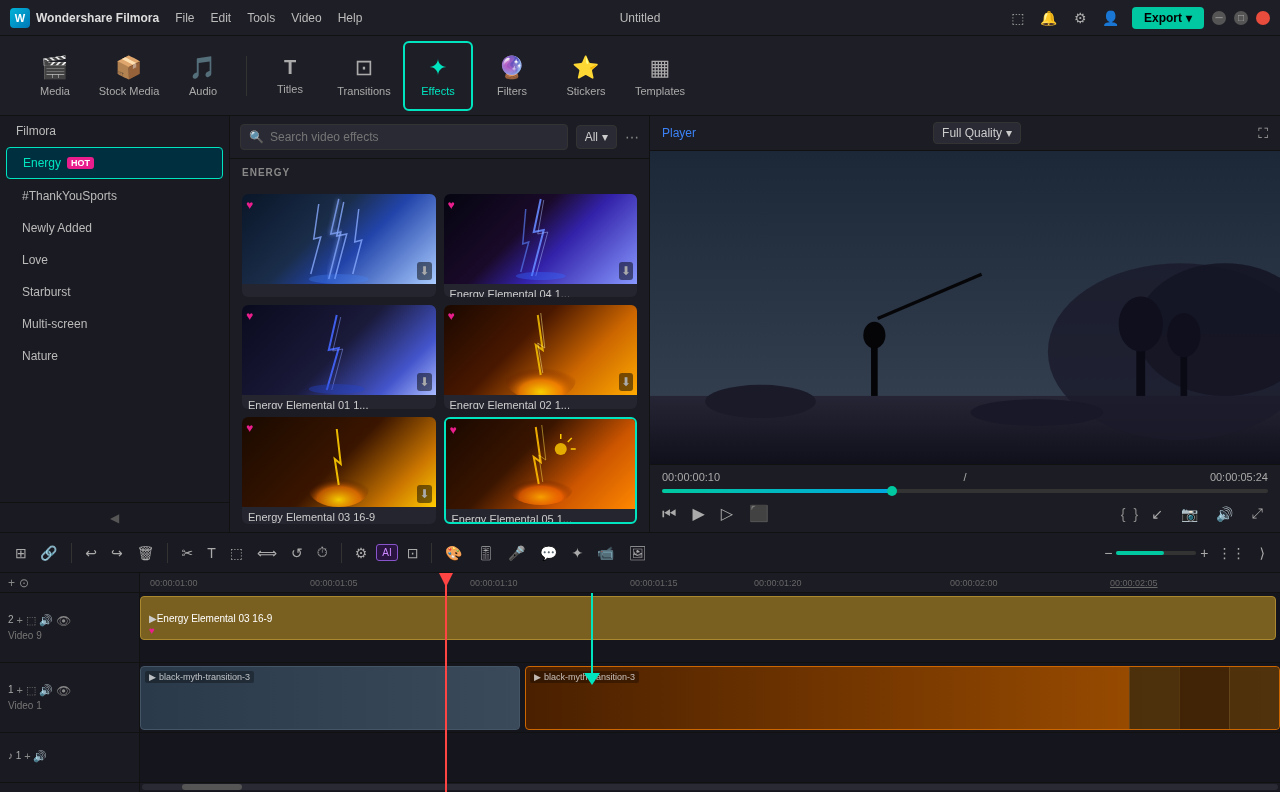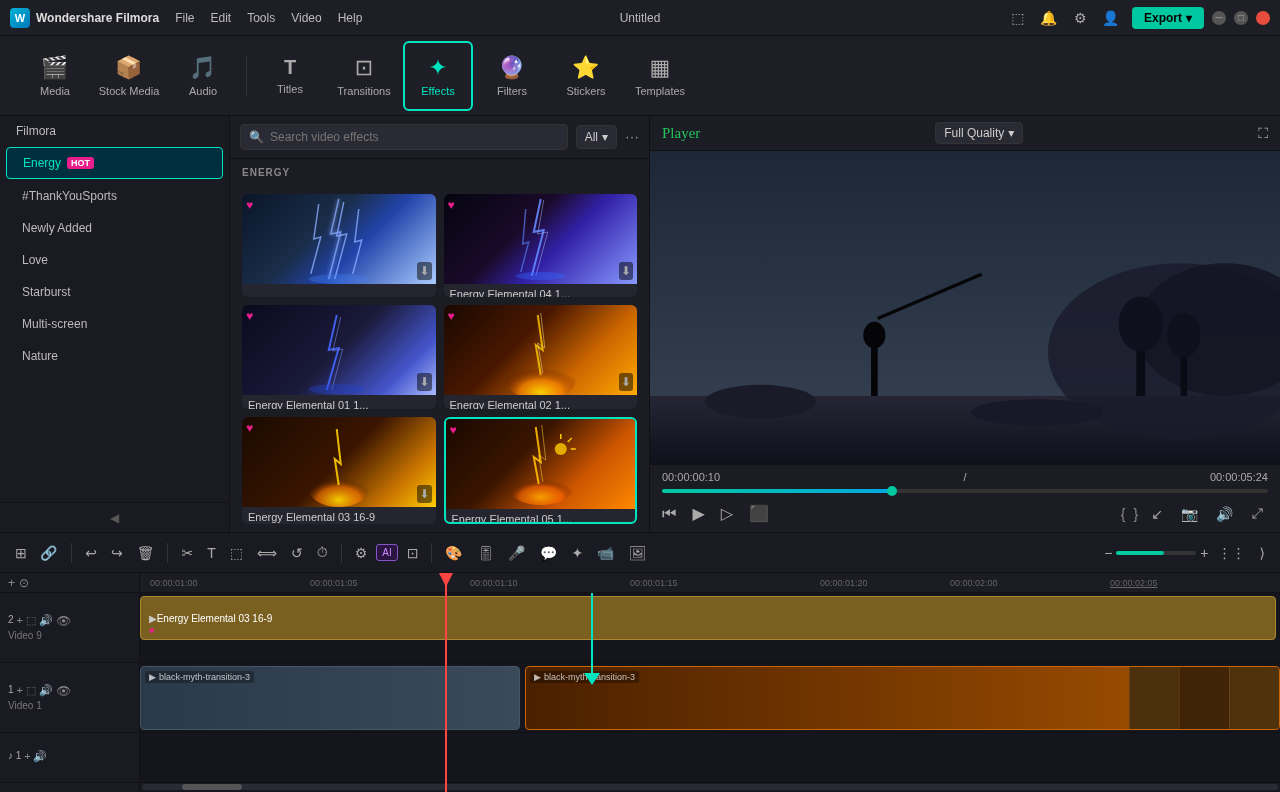--- a/index.html
+++ b/index.html
@@ -57,21 +57,21 @@
     .effect-thumb-elemental3 { background: linear-gradient(135deg, #1a0a00 0%, #3a1500 50%, #cc7700 80%, #ffcc00 100%); }
     .effect-thumb-elemental5 { background: linear-gradient(135deg, #1a0800 0%, #3a1500 40%, #cc5500 70%, #ff8800 100%); }
     .lightning-svg { position: absolute; width: 100%; height: 100%; }
     .effect-fav { position: absolute; top: 4px; left: 4px; color: #e91e8c; font-size: 12px; }
     .effect-dl { position: absolute; bottom: 4px; right: 4px; color: #aaa; font-size: 12px; cursor: pointer; background: rgba(0,0,0,0.5); border-radius: 3px; padding: 2px; }
     .effect-name { padding: 4px 6px 6px; font-size: 11px; color: #ccc; }
 
     
     .player-area { flex: 1; background: #111118; display: flex; flex-direction: column; }
     .player-header { background: #1c1c24; display: flex; align-items: center; justify-content: space-between; padding: 6px 12px; border-bottom: 1px solid #111; }
-    .player-label { color: #22c55e; font-size: 15px; font-family: Liberation Serif, serif; }
+    .player-label { color: #3b82f6; font-size: 12px; }
     .quality-select { background: #2a2a35; border: 1px solid #333; color: #ccc; font-size: 12px; border-radius: 4px; padding: 3px 8px; display: flex; align-items: center; gap: 4px; cursor: pointer; }
     .player-expand { color: #aaa; cursor: pointer; font-size: 14px; }
     .player-video { flex: 1; background: #0d0d14; position: relative; overflow: hidden; display: flex; align-items: center; justify-content: center; }
     .player-canvas { width: 100%; height: 100%; background: linear-gradient(180deg, #1a2a3a 0%, #2a3a4a 30%, #3a4a5a 60%, #1a1a2a 100%); position: relative; }
     .player-controls { background: #1c1c24; padding: 6px 12px; border-top: 1px solid #111; }
     .progress-bar { height: 4px; background: #333; border-radius: 2px; margin-bottom: 8px; position: relative; cursor: pointer; }
     .progress-fill { height: 100%; background: linear-gradient(90deg, #00c8a0, #00a8e0); border-radius: 2px; width: 38%; position: relative; }
     .progress-thumb { width: 10px; height: 10px; background: #00c8a0; border-radius: 50%; position: absolute; right: -5px; top: -3px; }
     .time-display { display: flex; justify-content: space-between; align-items: center; margin-bottom: 6px; color: #aaa; font-size: 11px; }
     .playback-controls { display: flex; align-items: center; justify-content: center; gap: 16px; }
@@ -519,21 +519,21 @@
       </div>
     </div>
 
     <div class="timeline-tracks">
 
       <div class="time-ruler">
         <span class="time-mark" style="left:10px;">00:00:01:00</span>
         <span class="time-mark" style="left:170px;">00:00:01:05</span>
         <span class="time-mark" style="left:330px;">00:00:01:10</span>
         <span class="time-mark" style="left:490px;">00:00:01:15</span>
-        <span class="time-mark" style="left:680px;">00:00:01:20</span>
+        <span class="time-mark" style="left:614px;">00:00:01:20</span>
         <span class="time-mark" style="left:810px;">00:00:02:00</span>
         <span class="time-mark" style="left:970px;text-decoration:underline;">00:00:02:05</span>
       </div>
 
       <div class="time-cursor"></div>
       <div class="time-cursor-head"></div>
 
       <div class="drop-arrow">
         <div class="drop-arrow-line"></div>
         <div class="drop-arrow-head"></div>

